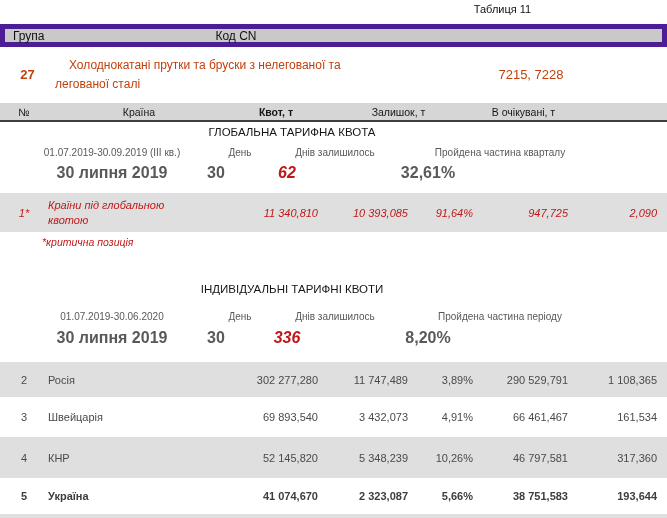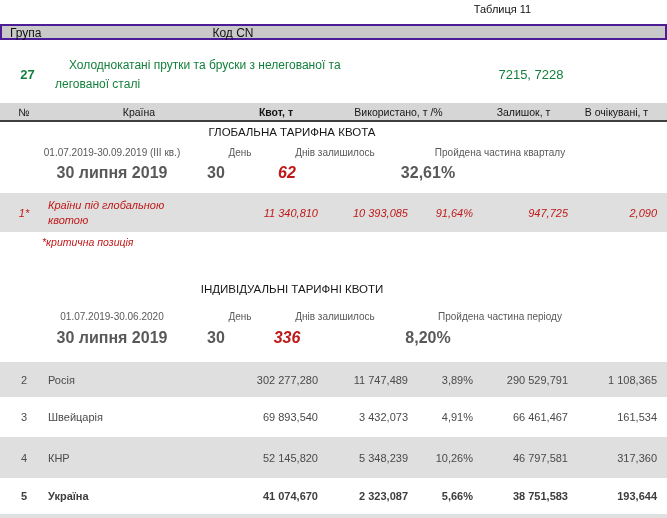--- a/index.html
+++ b/index.html
@@ -8,32 +8,32 @@
     font-family:"Liberation Sans", sans-serif; color:#1a1a1a; overflow:hidden;
     -webkit-font-smoothing:antialiased;
   }
   .abs { position:absolute; box-sizing:border-box; }
 
   
   .caption { top:3px; left:445px; width:115px; text-align:center; font-size:11px; color:#111; }
 
   
   .head1 {
-    top:24px; left:0; width:667px; height:16px; background:#c9c9c9;
-    border:2px solid #4c1d95; display:grid; grid-template-columns:62px 238px 1fr;
+    top:24px; left:0; width:667px; height:23px; background:#c9c9c9;
+    border:5px solid #4c1d95; display:grid; grid-template-columns:62px 238px 1fr;
     align-items:center; font-size:12px; color:#111;
   }
   .head1 .c1 { padding-left:8px; }
   .head1 .c2 { text-align:center; }
   .head1 .c3 { text-align:center; padding-left:100px; }
 
   .prod {
     top:47px; left:0; width:667px; height:55px;
     display:grid; grid-template-columns:55px 340px 1fr; align-items:center;
-    font-size:12px; color:#15803d;
+    font-size:12px; color:#c2410c;
   }
   .prod .gnum { text-align:center; font-size:13px; font-weight:600; }
   .prod .gname { line-height:1.55; text-indent:14px; }
   .prod .gcode { text-align:center; font-size:13px; }
 
   
   .head2 {
     top:103px; left:0; width:667px; height:19px; background:#d6d6d6;
     border-bottom:2px solid #3f3f3f; display:grid;
     grid-template-columns:48px 182px 92px 153px 97px 89px;
@@ -85,21 +85,20 @@
   <div class="abs prod">
     <div class="gnum">27</div>
     <div class="gname">Холоднокатані прутки та бруски з нелегованої та легованої сталі</div>
     <div class="gcode">7215, 7228</div>
   </div>
 
   <div class="abs head2">
     <div>№</div>
     <div>Країна</div>
     <div class="b">Квот, т</div>
-    <div>Використано, т /%</div>
     <div>Залишок, т</div>
     <div>В очікувані, т</div>
   </div>
 
   <div class="abs sect-title" style="top:126px;">ГЛОБАЛЬНА ТАРИФНА КВОТА</div>
 
   <div class="abs grid-period plabels" style="top:147px;">
     <div>01.07.2019-30.09.2019  (III кв.)</div>
     <div>День</div>
     <div>Днів залишилось</div>

